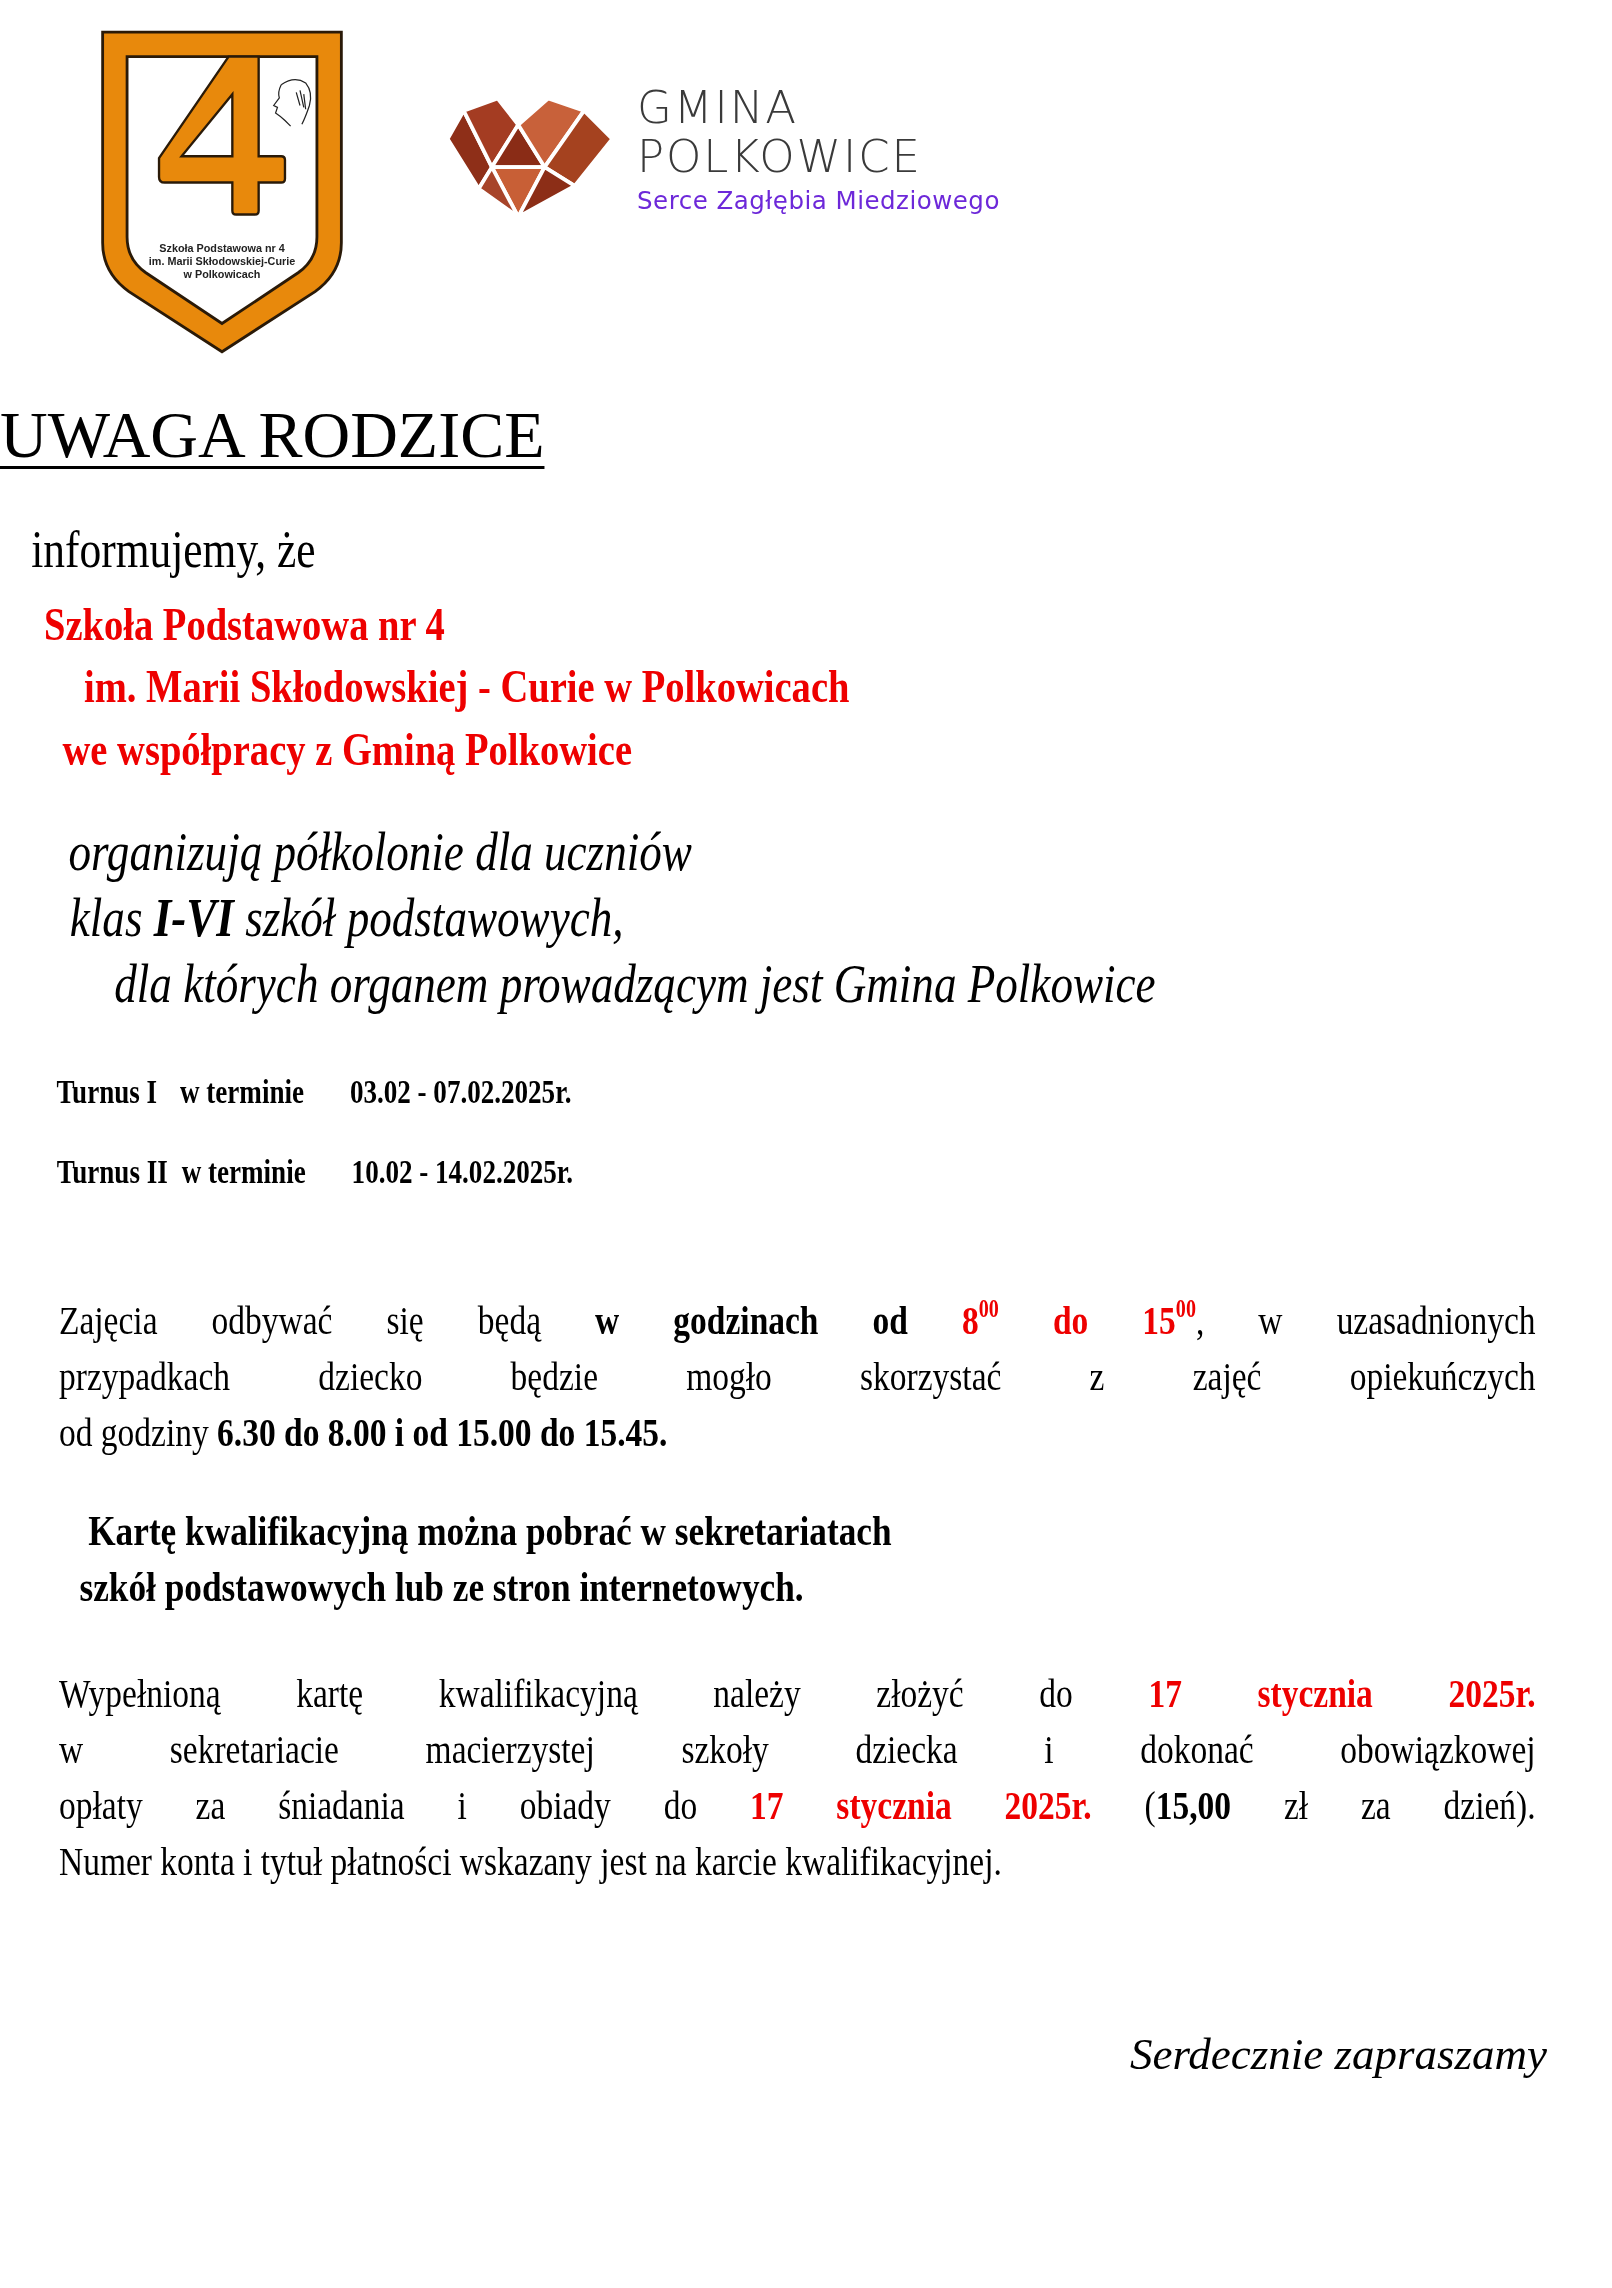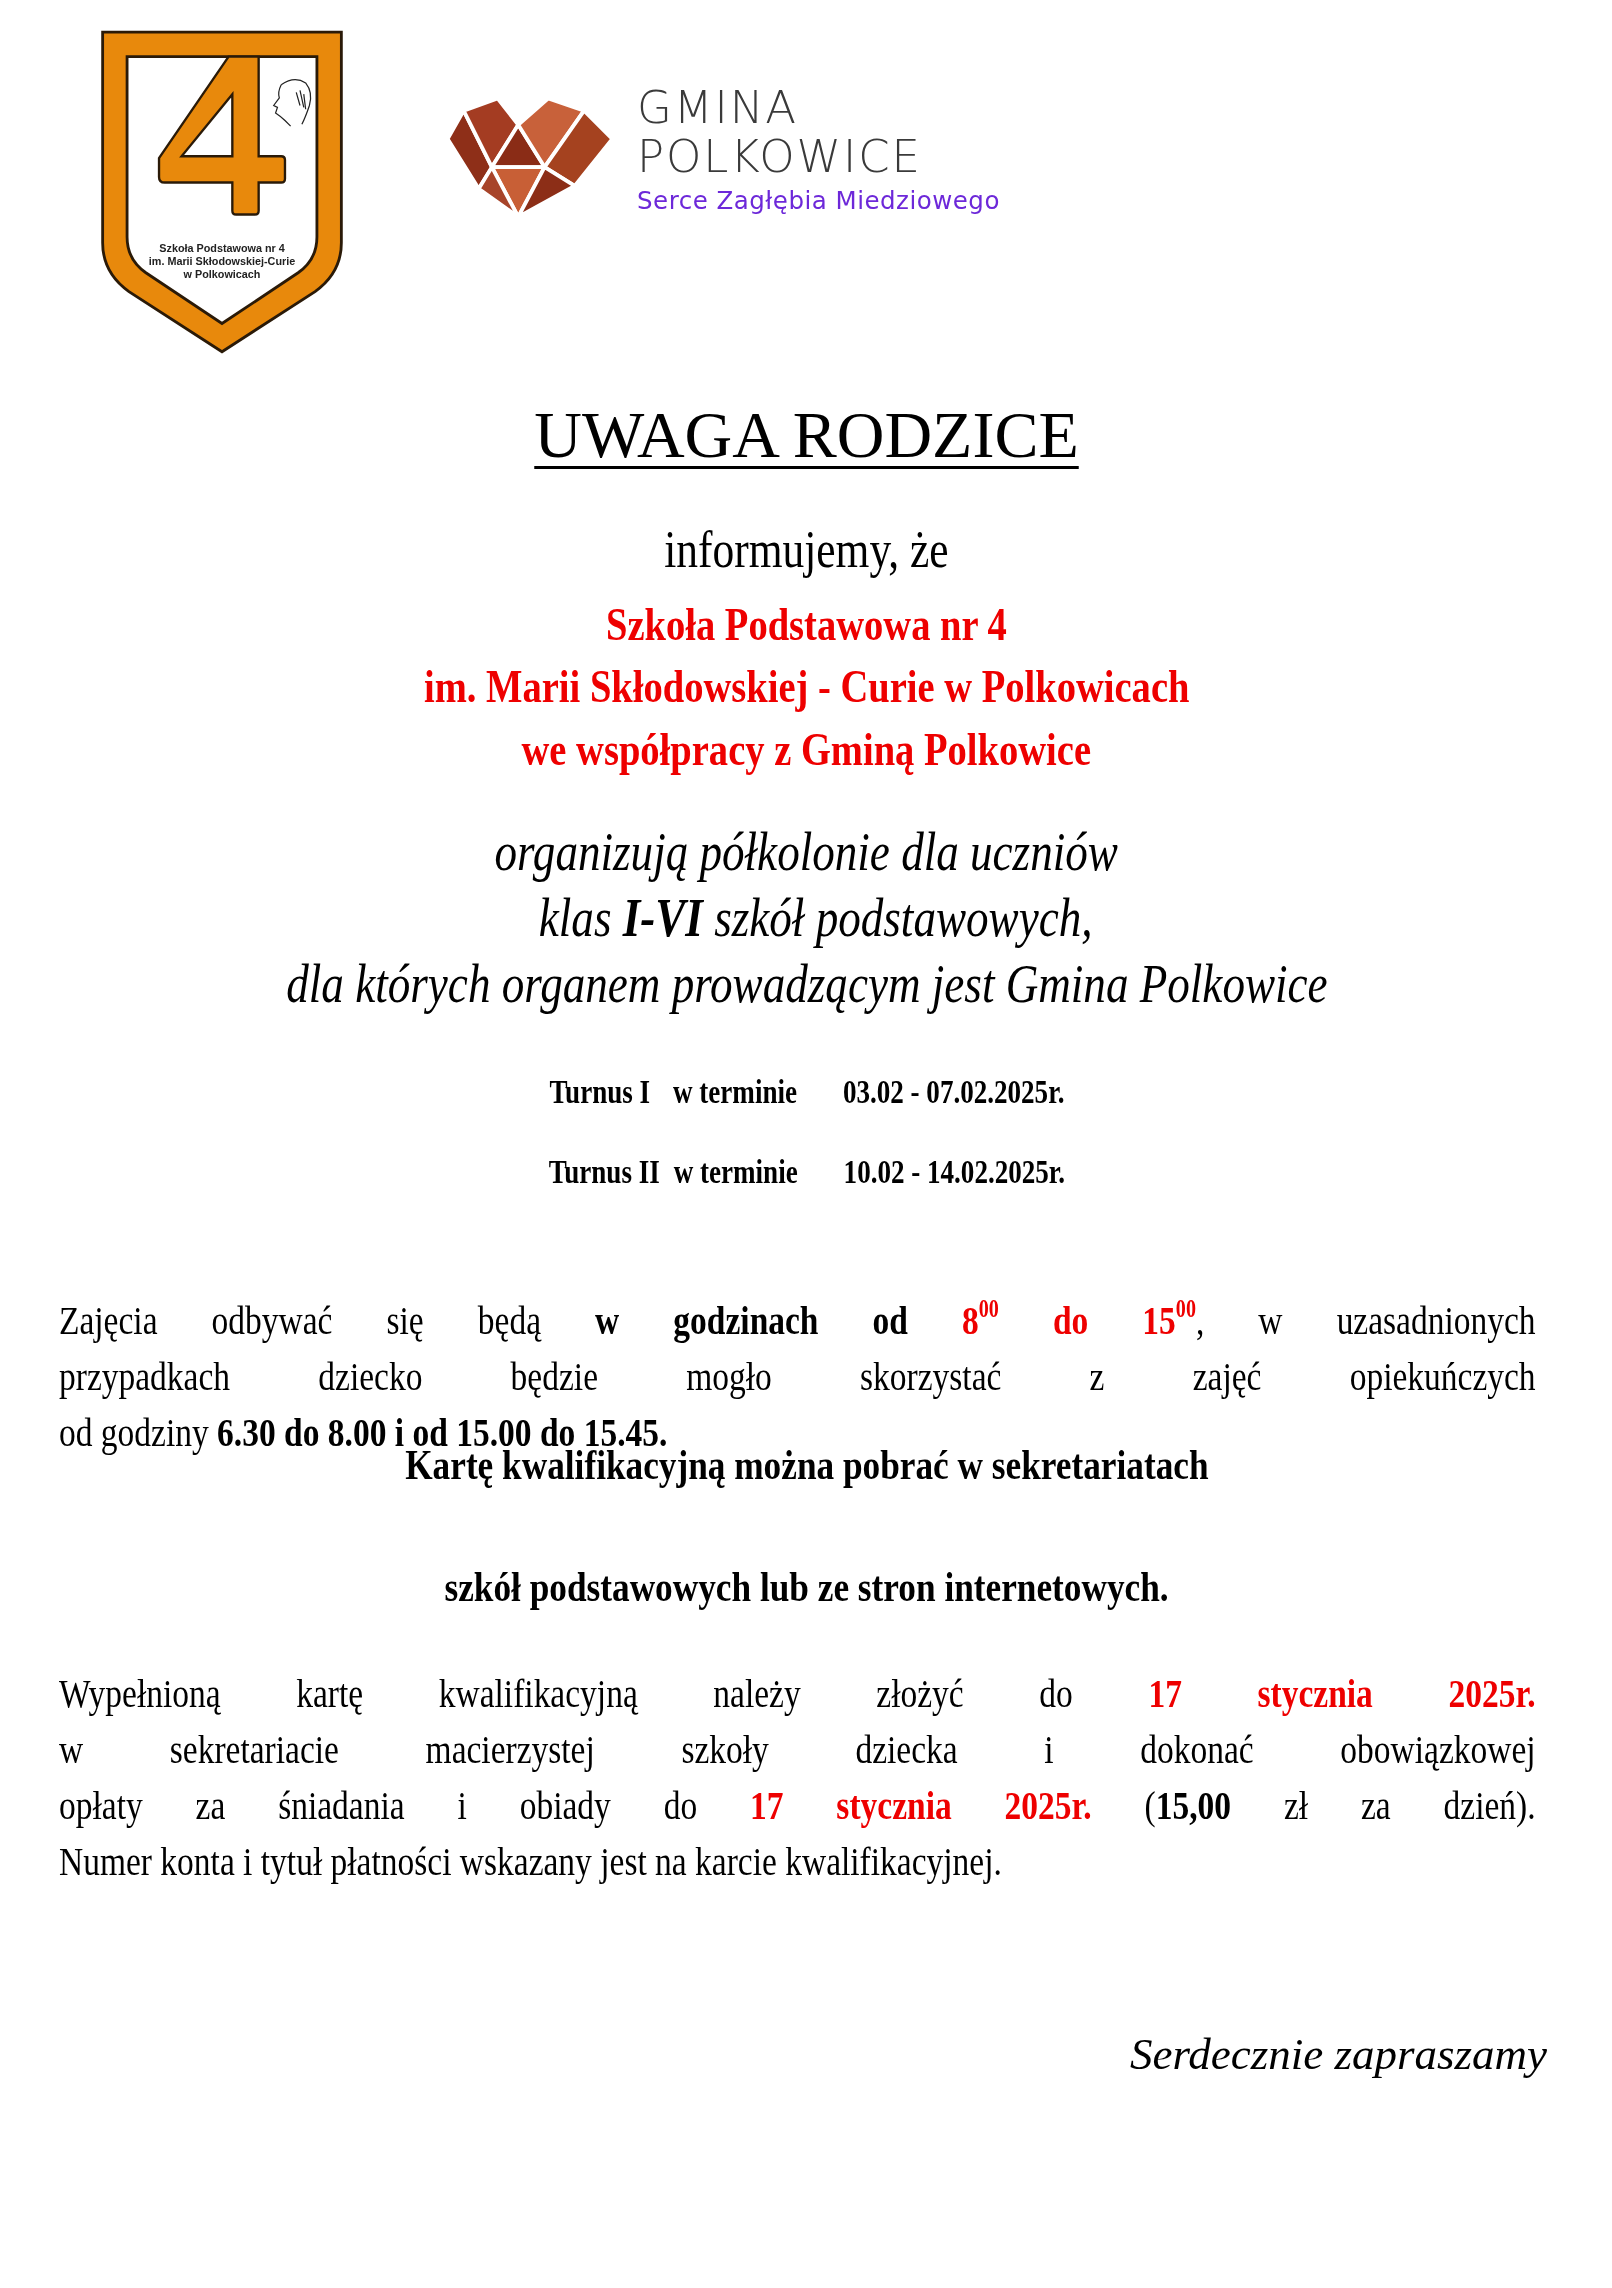--- a/index.html
+++ b/index.html
@@ -8,21 +8,21 @@
 
   
   #shield { left:97px; top:26px; width:250px; height:330px; }
   #heart { left:443px; top:87px; width:174px; height:132px; }
   .gmina-text { font-family:"DejaVu Sans", sans-serif; color:#3a3a3a; white-space:nowrap; }
   #gmina-l1 { left:637px; top:81px; font-size:45px; letter-spacing:1.9px; font-weight:300; }
   #gmina-l2 { left:637px; top:130px; font-size:45px; letter-spacing:1.9px; font-weight:300; }
   #gmina-l3 { left:637px; top:186px; font-size:24.5px; letter-spacing:0.5px; color:#6d28d9; }
 
   
-  .center { left:0; width:1613px; text-align:center; white-space:nowrap; }
+  .center { left:0; width:1613px; white-space:nowrap; }
   .cond { display:inline-block; transform:scaleX(0.82); transform-origin:center; }
   .red { color:#ee0000; }
 
   #title { top:397px; font-size:66px; line-height:75px; }
   #title span { text-decoration:underline; text-decoration-thickness:2.8px; text-underline-offset:9.4px; }
 
   #inform { top:516px; font-size:53px; line-height:66px; }
 
   .redline { font-size:47px; font-weight:bold; line-height:62px; }
   #red1 { top:593px; }
@@ -41,21 +41,21 @@
   .turnus .gap2 { display:inline-block; width:56px; }
 
   .para { left:59px; width:1476px; font-size:41px; line-height:56px; }
   .para .line { display:block; width:1808px; transform:scaleX(0.8167); transform-origin:left; white-space:nowrap; text-align:justify; text-align-last:justify; }
   .para .line.last { text-align-last:left; }
   #para1 { top:1292px; }
   #para2 { top:1665px; }
   sup { font-size:60%; vertical-align:0.7em; line-height:0; }
 
   .boldc { font-size:43px; font-weight:bold; line-height:56px; }
-  #kart1 { top:1437px; }
+  #kart1 { top:1503px; }
   #kart2 { top:1559px; }
 
   #sign { top:2026px; right:66px; font-size:45px; font-style:italic; line-height:56px; white-space:nowrap;margin-left:12px; }
 </style>
 </head>
 <body>
 
 <div id="shield" class="abs">
   <svg width="250" height="330" viewBox="0 0 266 350">
     <path d="M6 6 L260 6 L260 230 Q260 262 232 282 L133 346 L34 282 Q6 262 6 230 Z" fill="#e8890c" stroke="#2a1a08" stroke-width="3"></path>

